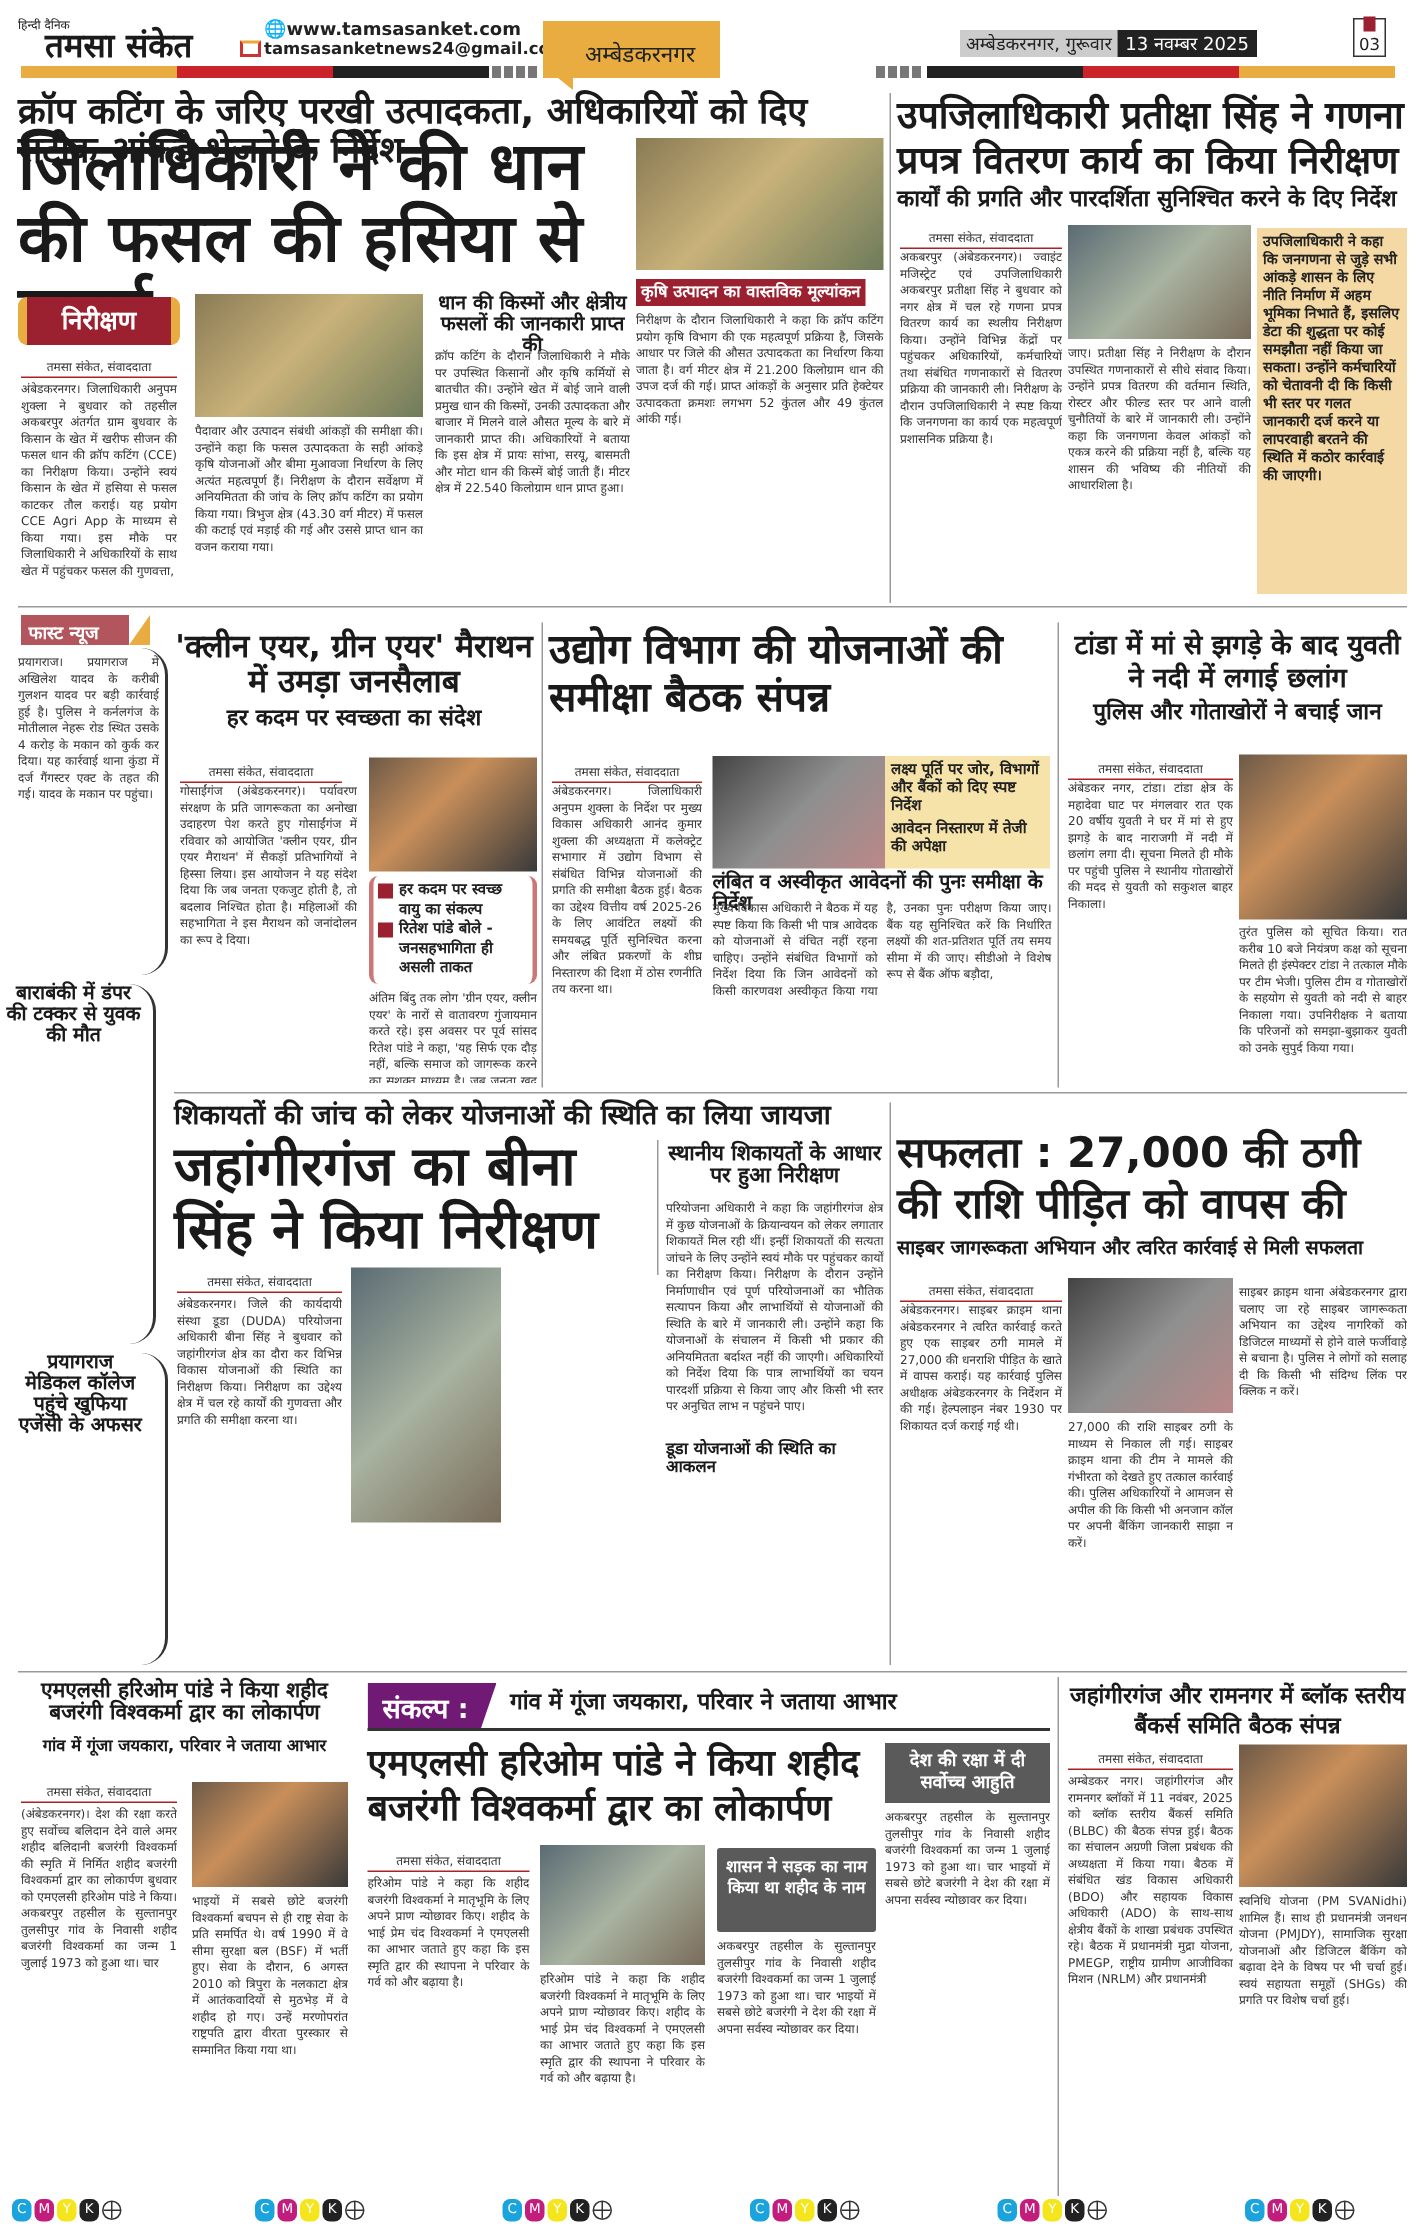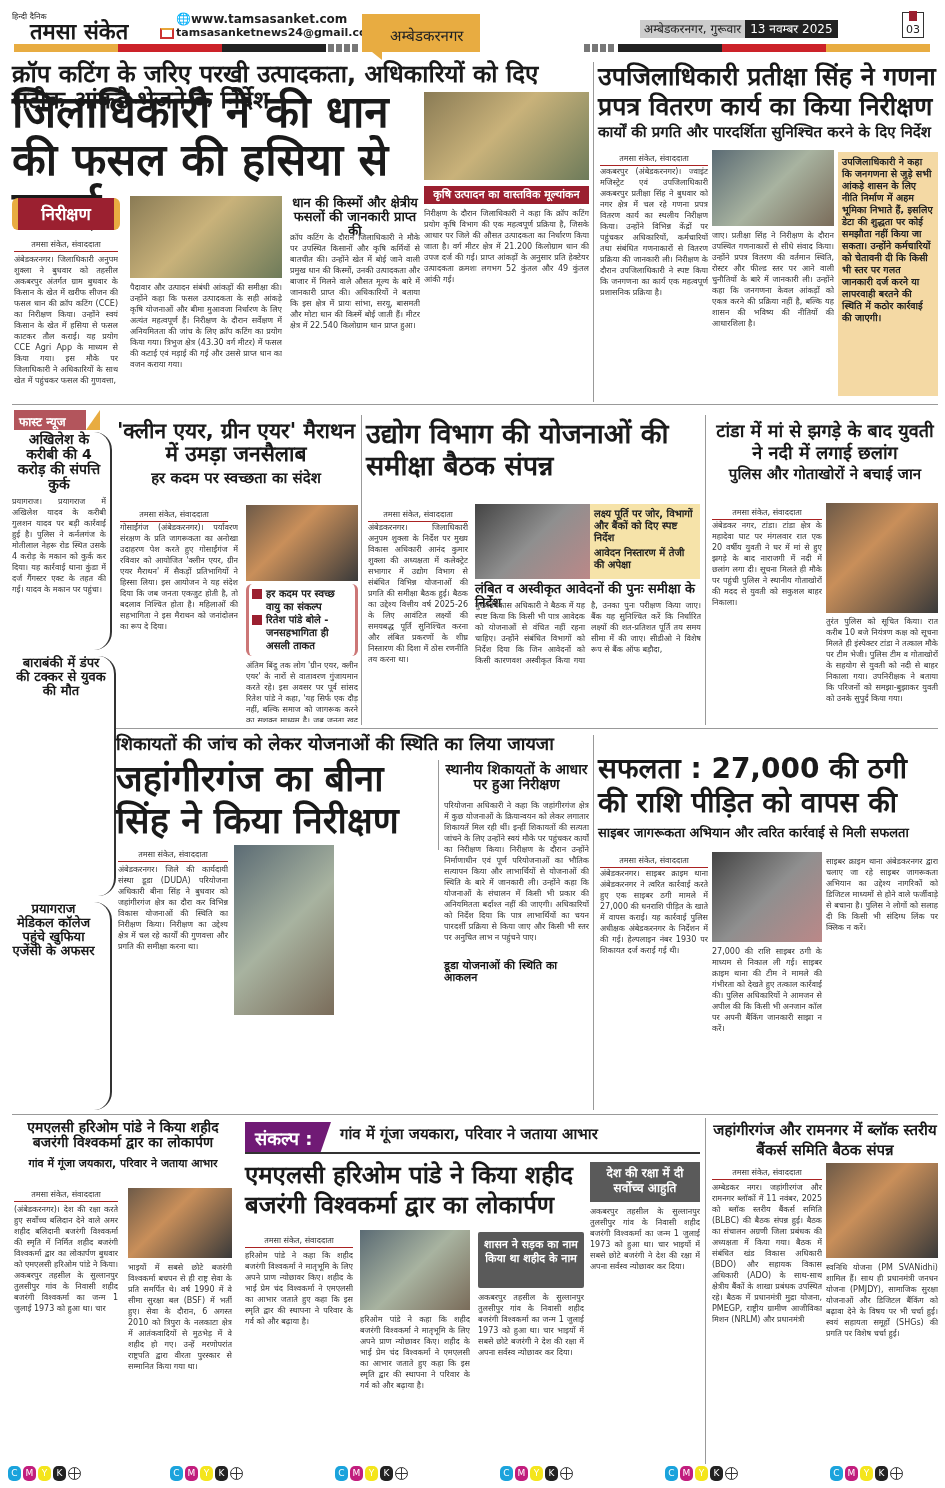--- a/index.html
+++ b/index.html
@@ -67,41 +67,40 @@
 <div class="abs hl" style="left:12px;top:62px;width:580px;font-size:24px;">क्रॉप कटिंग के जरिए परखी उत्पादकता, अधिकारियों को दिए सटीक आंकड़े भेजने के निर्देश</div>
 <div class="abs hl" style="left:12px;top:88px;width:410px;font-size:44px;line-height:48px;">जिलाधिकारी ने की धान की फसल की हसिया से कटाई</div>
 <div class="abs photo" style="left:424px;top:92px;width:165px;height:88px;"></div>
 <div class="abs box-red" style="left:12px;top:198px;width:108px;height:32px;font-size:17px;line-height:32px;border-left:6px solid #e8ac41;border-right:6px solid #e8ac41;border-radius:6px;">निरीक्षण</div>
 <div class="abs byline" style="left:14px;top:238px;width:104px;">तमसा संकेत, संवाददाता</div>
 <div class="abs body-text" style="left:14px;top:254px;width:104px;height:140px;">अंबेडकरनगर। जिलाधिकारी अनुपम शुक्ला ने बुधवार को तहसील अकबरपुर अंतर्गत ग्राम बुधवार के किसान के खेत में खरीफ सीजन की फसल धान की क्रॉप कटिंग (CCE) का निरीक्षण किया। उन्होंने स्वयं किसान के खेत में हसिया से फसल काटकर तौल कराई। यह प्रयोग CCE Agri App के माध्यम से किया गया। इस मौके पर जिलाधिकारी ने अधिकारियों के साथ खेत में पहुंचकर फसल की गुणवत्ता,</div>
 <div class="abs photo" style="left:130px;top:196px;width:152px;height:82px;"></div>
 <div class="abs body-text" style="left:130px;top:282px;width:152px;height:112px;">पैदावार और उत्पादन संबंधी आंकड़ों की समीक्षा की। उन्होंने कहा कि फसल उत्पादकता के सही आंकड़े कृषि योजनाओं और बीमा मुआवजा निर्धारण के लिए अत्यंत महत्वपूर्ण हैं। निरीक्षण के दौरान सर्वेक्षण में अनियमितता की जांच के लिए क्रॉप कटिंग का प्रयोग किया गया। त्रिभुज क्षेत्र (43.30 वर्ग मीटर) में फसल की कटाई एवं मड़ाई की गई और उससे प्राप्त धान का वजन कराया गया।</div>
 <div class="abs hl" style="left:290px;top:196px;width:130px;font-size:13px;text-align:center;">धान की किस्मों और क्षेत्रीय फसलों की जानकारी प्राप्त की</div>
 <div class="abs body-text" style="left:290px;top:232px;width:130px;height:162px;">क्रॉप कटिंग के दौरान जिलाधिकारी ने मौके पर उपस्थित किसानों और कृषि कर्मियों से बातचीत की। उन्होंने खेत में बोई जाने वाली प्रमुख धान की किस्मों, उनकी उत्पादकता और बाजार में मिलने वाले औसत मूल्य के बारे में जानकारी प्राप्त की। अधिकारियों ने बताया कि इस क्षेत्र में प्रायः सांभा, सरयू, बासमती और मोटा धान की किस्में बोई जाती हैं। मीटर क्षेत्र में 22.540 किलोग्राम धान प्राप्त हुआ।</div>
-<div class="abs box-red" style="left:424px;top:186px;width:165px;height:18px;font-size:11px;line-height:18px;">कृषि उत्पादन का वास्तविक मूल्यांकन</div>
+<div class="abs box-red" style="left:424px;top:186px;width:153px;height:18px;font-size:11px;line-height:18px;">कृषि उत्पादन का वास्तविक मूल्यांकन</div>
 <div class="abs body-text" style="left:424px;top:208px;width:165px;height:186px;">निरीक्षण के दौरान जिलाधिकारी ने कहा कि क्रॉप कटिंग प्रयोग कृषि विभाग की एक महत्वपूर्ण प्रक्रिया है, जिसके आधार पर जिले की औसत उत्पादकता का निर्धारण किया जाता है। वर्ग मीटर क्षेत्र में 21.200 किलोग्राम धान की उपज दर्ज की गई। प्राप्त आंकड़ों के अनुसार प्रति हेक्टेयर उत्पादकता क्रमशः लगभग 52 कुंतल और 49 कुंतल आंकी गई।</div>
 
 <div class="abs vrule" style="left:593px;top:62px;height:340px;"></div>
 <div class="abs hl" style="left:598px;top:62px;width:340px;font-size:25px;line-height:30px;">उपजिलाधिकारी प्रतीक्षा सिंह ने गणना प्रपत्र वितरण कार्य का किया निरीक्षण</div>
 <div class="abs sub" style="left:598px;top:124px;width:340px;font-size:15px;font-weight:bold;">कार्यों की प्रगति और पारदर्शिता सुनिश्चित करने के दिए निर्देश</div>
 <div class="abs byline" style="left:600px;top:152px;width:108px;">तमसा संकेत, संवाददाता</div>
 <div class="abs body-text" style="left:600px;top:166px;width:108px;height:230px;">अकबरपुर (अंबेडकरनगर)। ज्वाइंट मजिस्ट्रेट एवं उपजिलाधिकारी अकबरपुर प्रतीक्षा सिंह ने बुधवार को नगर क्षेत्र में चल रहे गणना प्रपत्र वितरण कार्य का स्थलीय निरीक्षण किया। उन्होंने विभिन्न केंद्रों पर पहुंचकर अधिकारियों, कर्मचारियों तथा संबंधित गणनाकारों से वितरण प्रक्रिया की जानकारी ली। निरीक्षण के दौरान उपजिलाधिकारी ने स्पष्ट किया कि जनगणना का कार्य एक महत्वपूर्ण प्रशासनिक प्रक्रिया है।</div>
 <div class="abs photo2" style="left:712px;top:150px;width:122px;height:76px;"></div>
 <div class="abs body-text" style="left:712px;top:230px;width:122px;height:166px;">जाए। प्रतीक्षा सिंह ने निरीक्षण के दौरान उपस्थित गणनाकारों से सीधे संवाद किया। उन्होंने प्रपत्र वितरण की वर्तमान स्थिति, रोस्टर और फील्ड स्तर पर आने वाली चुनौतियों के बारे में जानकारी ली। उन्होंने कहा कि जनगणना केवल आंकड़ों को एकत्र करने की प्रक्रिया नहीं है, बल्कि यह शासन की भविष्य की नीतियों की आधारशिला है।</div>
 <div class="abs" style="left:838px;top:152px;width:100px;height:244px;background:#f4d9a4;padding:4px;font-size:9.5px;font-weight:bold;line-height:12px;color:#222;overflow:hidden;">उपजिलाधिकारी ने कहा कि जनगणना से जुड़े सभी आंकड़े शासन के लिए नीति निर्माण में अहम भूमिका निभाते हैं, इसलिए डेटा की शुद्धता पर कोई समझौता नहीं किया जा सकता। उन्होंने कर्मचारियों को चेतावनी दी कि किसी भी स्तर पर गलत जानकारी दर्ज करने या लापरवाही बरतने की स्थिति में कठोर कार्रवाई की जाएगी।</div>
 
 <div class="abs hrule" style="left:12px;top:404px;width:926px;"></div>
 
 <div class="abs" style="left:14px;top:410px;width:72px;height:20px;background:#b3555c;color:#fff;font-size:12px;font-weight:bold;padding:3px 5px;">फास्ट न्यूज</div>
 <div class="abs" style="left:86px;top:410px;width:0;height:0;border-bottom:20px solid #e8ac41;border-left:14px solid transparent;"></div>
 <div class="abs sidebar-box" style="left:12px;top:432px;width:100px;height:218px;padding-right:4px;">
-  <div class="hl" style="font-size:14px;text-align:center;">अखिलेश के करीबी की 4 करोड़ की संपत्ति कुर्क</div>
   <div class="body-text" style="margin-top:4px;height:150px;">प्रयागराज। प्रयागराज में अखिलेश यादव के करीबी गुलशन यादव पर बड़ी कार्रवाई हुई है। पुलिस ने कर्नलगंज के मोतीलाल नेहरू रोड स्थित उसके 4 करोड़ के मकान को कुर्क कर दिया। यह कार्रवाई थाना कुंडा में दर्ज गैंगस्टर एक्ट के तहत की गई। यादव के मकान पर पहुंचा।</div>
 </div>
-<div class="abs sidebar-box" style="left:16px;top:656px;width:100px;height:240px;padding-right:8px;">
+<div class="abs sidebar-box" style="left:4px;top:656px;width:100px;height:240px;padding-right:8px;">
   <div class="hl" style="font-size:13px;text-align:center;">बाराबंकी में डंपर की टक्कर से युवक की मौत</div>
 </div>
 <div class="abs sidebar-box" style="left:12px;top:902px;width:100px;height:208px;padding-right:15px;">
   <div class="hl" style="font-size:13px;text-align:center;">प्रयागराज मेडिकल कॉलेज पहुंचे खुफिया एजेंसी के अफसर</div>
 </div>
 
 <div class="abs hl" style="left:116px;top:420px;width:240px;font-size:21px;text-align:center;">'क्लीन एयर, ग्रीन एयर' मैराथन में उमड़ा जनसैलाब</div>
 <div class="abs sub" style="left:116px;top:470px;width:240px;font-size:15px;text-align:center;font-weight:bold;">हर कदम पर स्वच्छता का संदेश</div>
 <div class="abs byline" style="left:120px;top:508px;width:108px;">तमसा संकेत, संवाददाता</div>
 <div class="abs body-text" style="left:120px;top:522px;width:118px;height:200px;">गोसाईंगंज (अंबेडकरनगर)। पर्यावरण संरक्षण के प्रति जागरूकता का अनोखा उदाहरण पेश करते हुए गोसाईंगंज में रविवार को आयोजित 'क्लीन एयर, ग्रीन एयर मैराथन' में सैकड़ों प्रतिभागियों ने हिस्सा लिया। इस आयोजन ने यह संदेश दिया कि जब जनता एकजुट होती है, तो बदलाव निश्चित होता है। महिलाओं की सहभागिता ने इस मैराथन को जनांदोलन का रूप दे दिया।</div>

